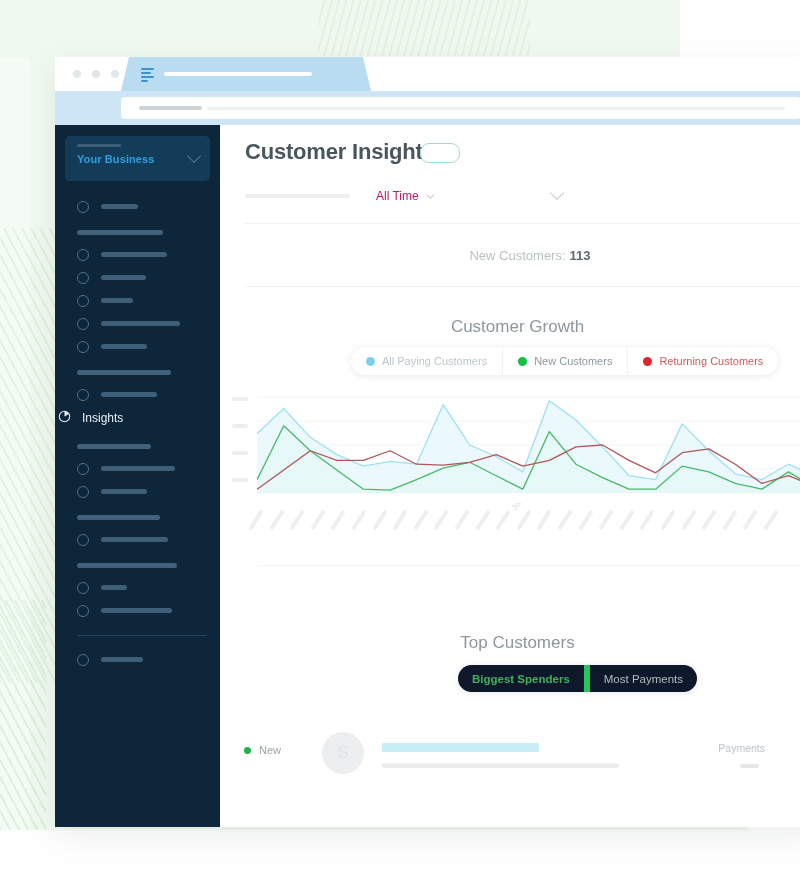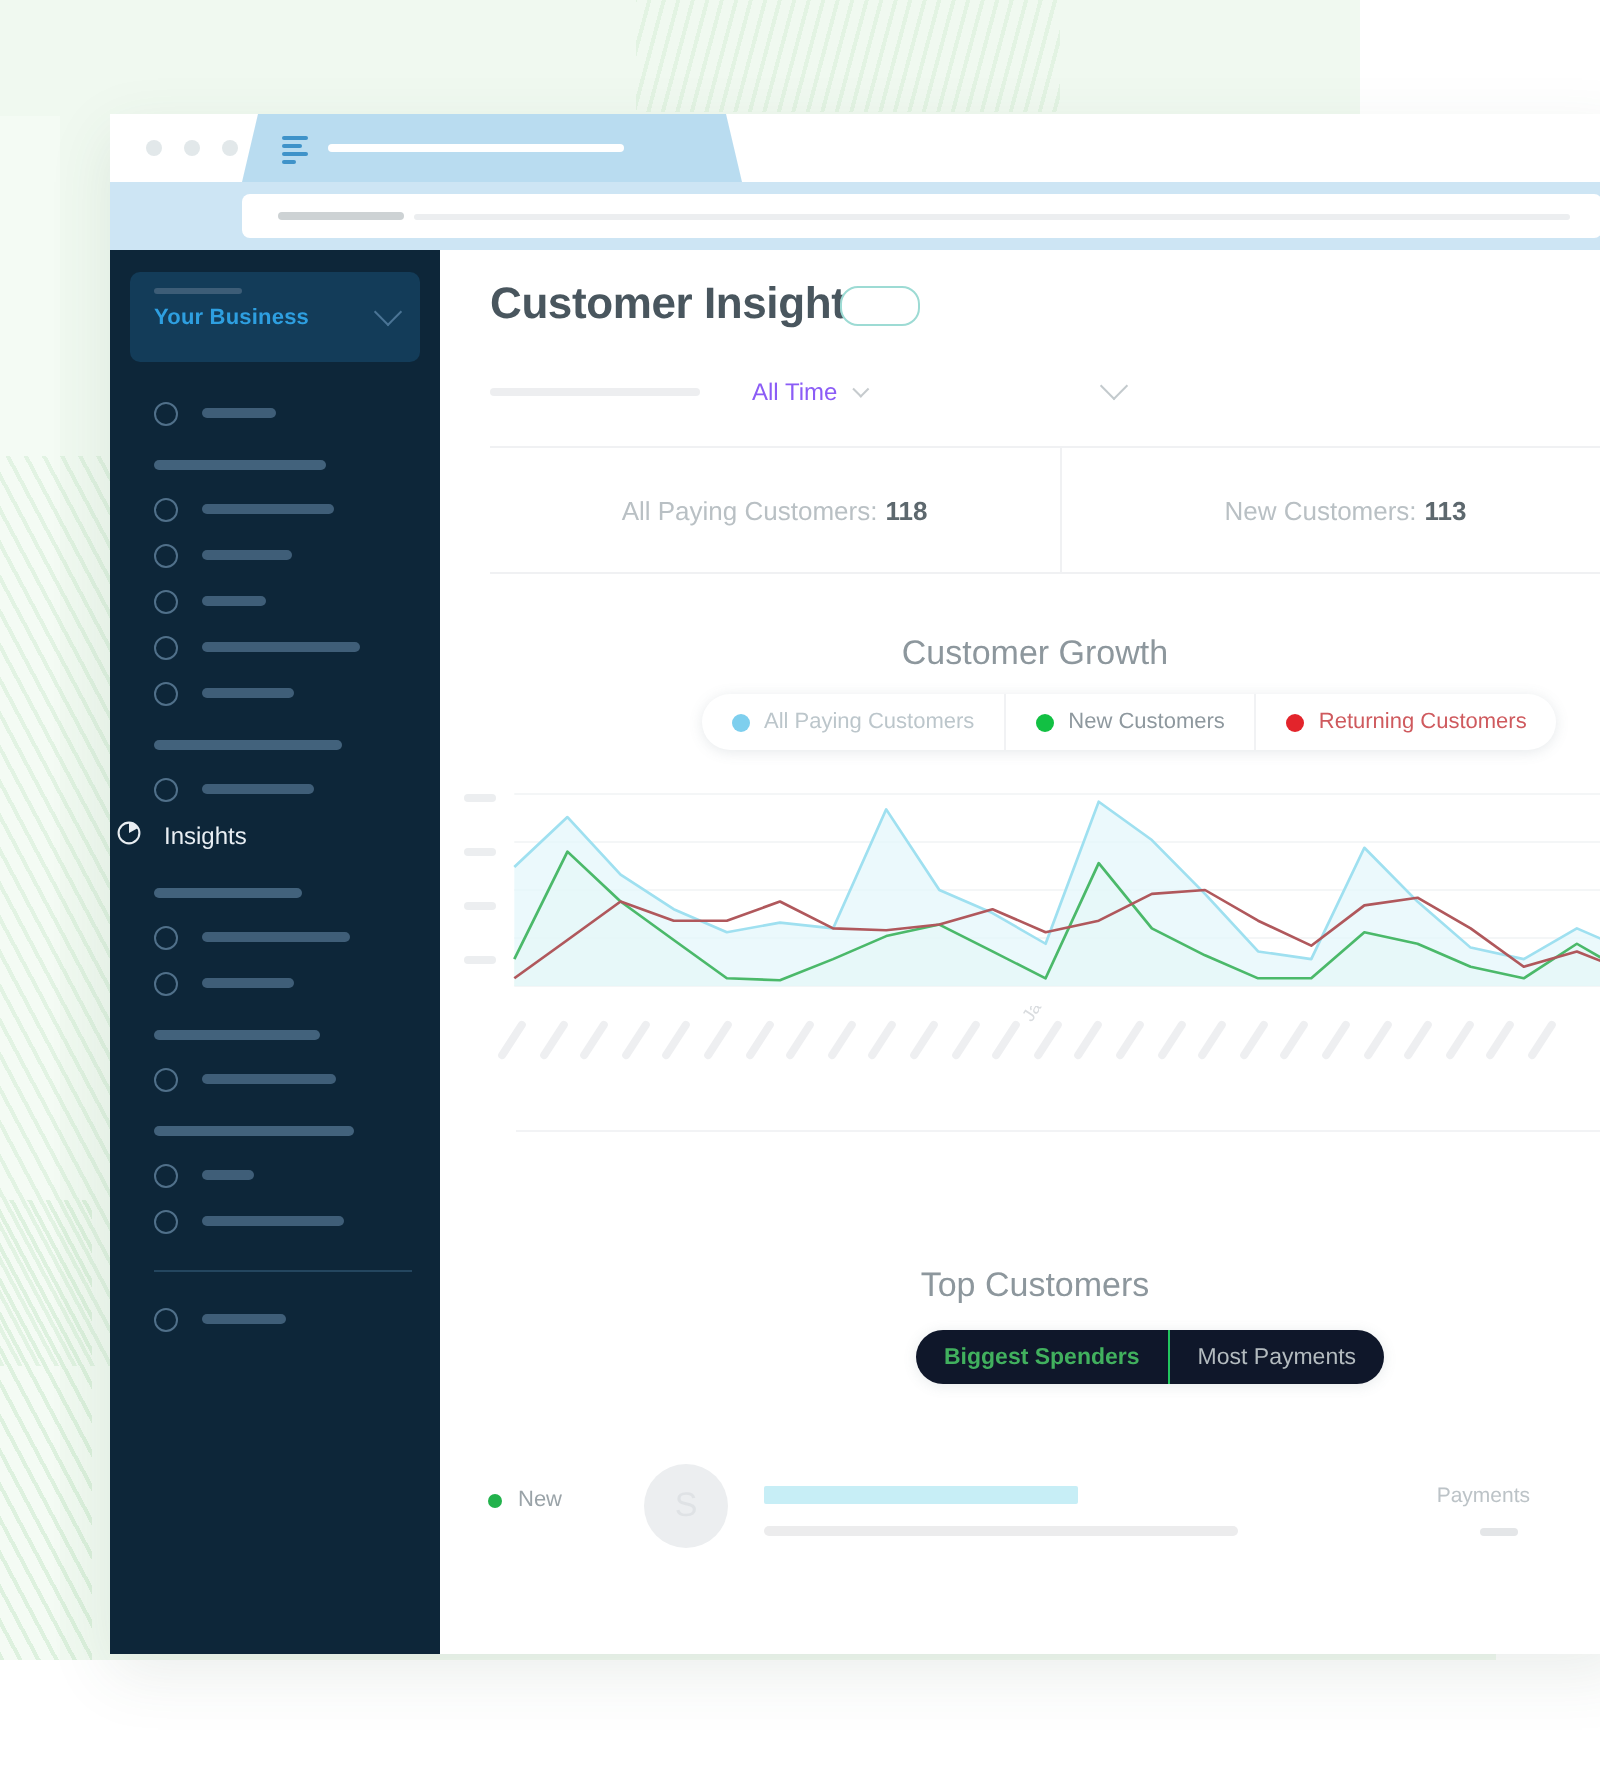--- a/index.html
+++ b/index.html
@@ -77,21 +77,21 @@
   #content{flex:1;position:relative;background:#fff;overflow:hidden;}
   #page-title{
     position:absolute;left:25px;top:14px;font-size:22px;color:#49565e;font-weight:bold;letter-spacing:-.2px;
   }
   #title-pill{
     position:absolute;left:200px;top:18px;width:38px;height:18px;border-radius:9px;
     border:1.6px solid #9ddbd4;background:#fff;
   }
   #filter-row{position:absolute;left:25px;top:62px;right:0;height:18px;display:flex;align-items:center;}
   #filter-row .fline{width:105px;height:4px;border-radius:2px;background:#edeef0;}
-  #filter-row .flabel{margin-left:26px;font-size:12px;color:#8b5cf6;}
+  #filter-row .flabel{margin-left:26px;font-size:12px;color:#be185d;}
   #filter-row .fchev{margin-left:7px;width:5px;height:5px;border-right:1.2px solid #c6cbce;border-bottom:1.2px solid #c6cbce;transform:rotate(45deg) translateY(-2px);}
 
   #stats{position:absolute;left:25px;top:98px;right:0;height:62px;border-top:1px solid #f0f1f3;border-bottom:1px solid #f0f1f3;display:flex;}
   .stat{flex:1;display:flex;align-items:center;justify-content:center;font-size:13px;color:#b9c0c4;position:relative;}
   .stat + .stat{border-left:1px solid #f0f1f3;}
   .stat b{color:#5d686e;margin-left:4px;font-weight:bold;}
 
   .sec-title{position:absolute;text-align:center;font-size:17px;color:#8d979d;width:100%;}
   #growth-title{top:192px;left:0;}
   #legend{
@@ -108,21 +108,21 @@
   #xjan{position:absolute;top:3px;font-size:9px;color:#d9dcdf;transform:rotate(-57deg);transform-origin:left top;}
 
   #divider{position:absolute;left:38px;top:440px;right:0;height:1px;background:#f2f3f5;}
 
   #top-title{top:508px;left:0;}
   #toggle{
     position:absolute;left:238px;top:540px;height:27px;border-radius:14px;background:#0f172a;
     box-shadow:0 1px 7px rgba(90,110,120,.14);display:flex;align-items:center;
   }
   .tgl{padding:0 14px;font-size:11.5px;height:100%;display:flex;align-items:center;}
-  .tgl + .tgl{border-left:1px solid #22c55e;}
+  .tgl + .tgl{border-left:6px solid #22c55e;}
   .tgl.on{color:#41b05e;font-weight:bold;}
   .tgl.off{color:#b3bbbf;}
 
   #cust-row{position:absolute;left:24px;top:605px;right:0;height:52px;}
   .new-badge{position:absolute;left:0;top:14px;display:flex;align-items:center;font-size:11px;color:#9aa3a8;}
   .new-badge .dot{width:7px;height:7px;border-radius:50%;background:#22b24c;margin-right:8px;}
   #avatar{position:absolute;left:78px;top:2px;width:42px;height:42px;border-radius:50%;background:#eceef0;
            display:flex;align-items:center;justify-content:center;color:#dfe2e5;font-size:17px;}
   #bar-fill{position:absolute;left:138px;top:13px;width:157px;height:9px;border-radius:1px;background:#c7eef6;}
   #bar-track{position:absolute;left:138px;top:33px;width:237px;height:5px;border-radius:3px;background:#ececed;}
@@ -266,24 +266,20 @@
       <div id="page-title">Customer Insights</div>
       <div id="title-pill"></div>
 
       <div id="filter-row">
         <div class="fline"></div>
         <div class="flabel">All Time</div>
         <div class="fchev"></div>
       </div>
 
       <div id="stats">
-        <div class="stat">
-          <span>All Paying Customers:</span>
-          <b>118</b>
-        </div>
         <div class="stat">
           <span>New Customers:</span>
           <b>113</b>
         </div>
       </div>
 
       <div class="sec-title" id="growth-title">Customer Growth</div>
 
       <div id="legend">
         <div class="leg">

